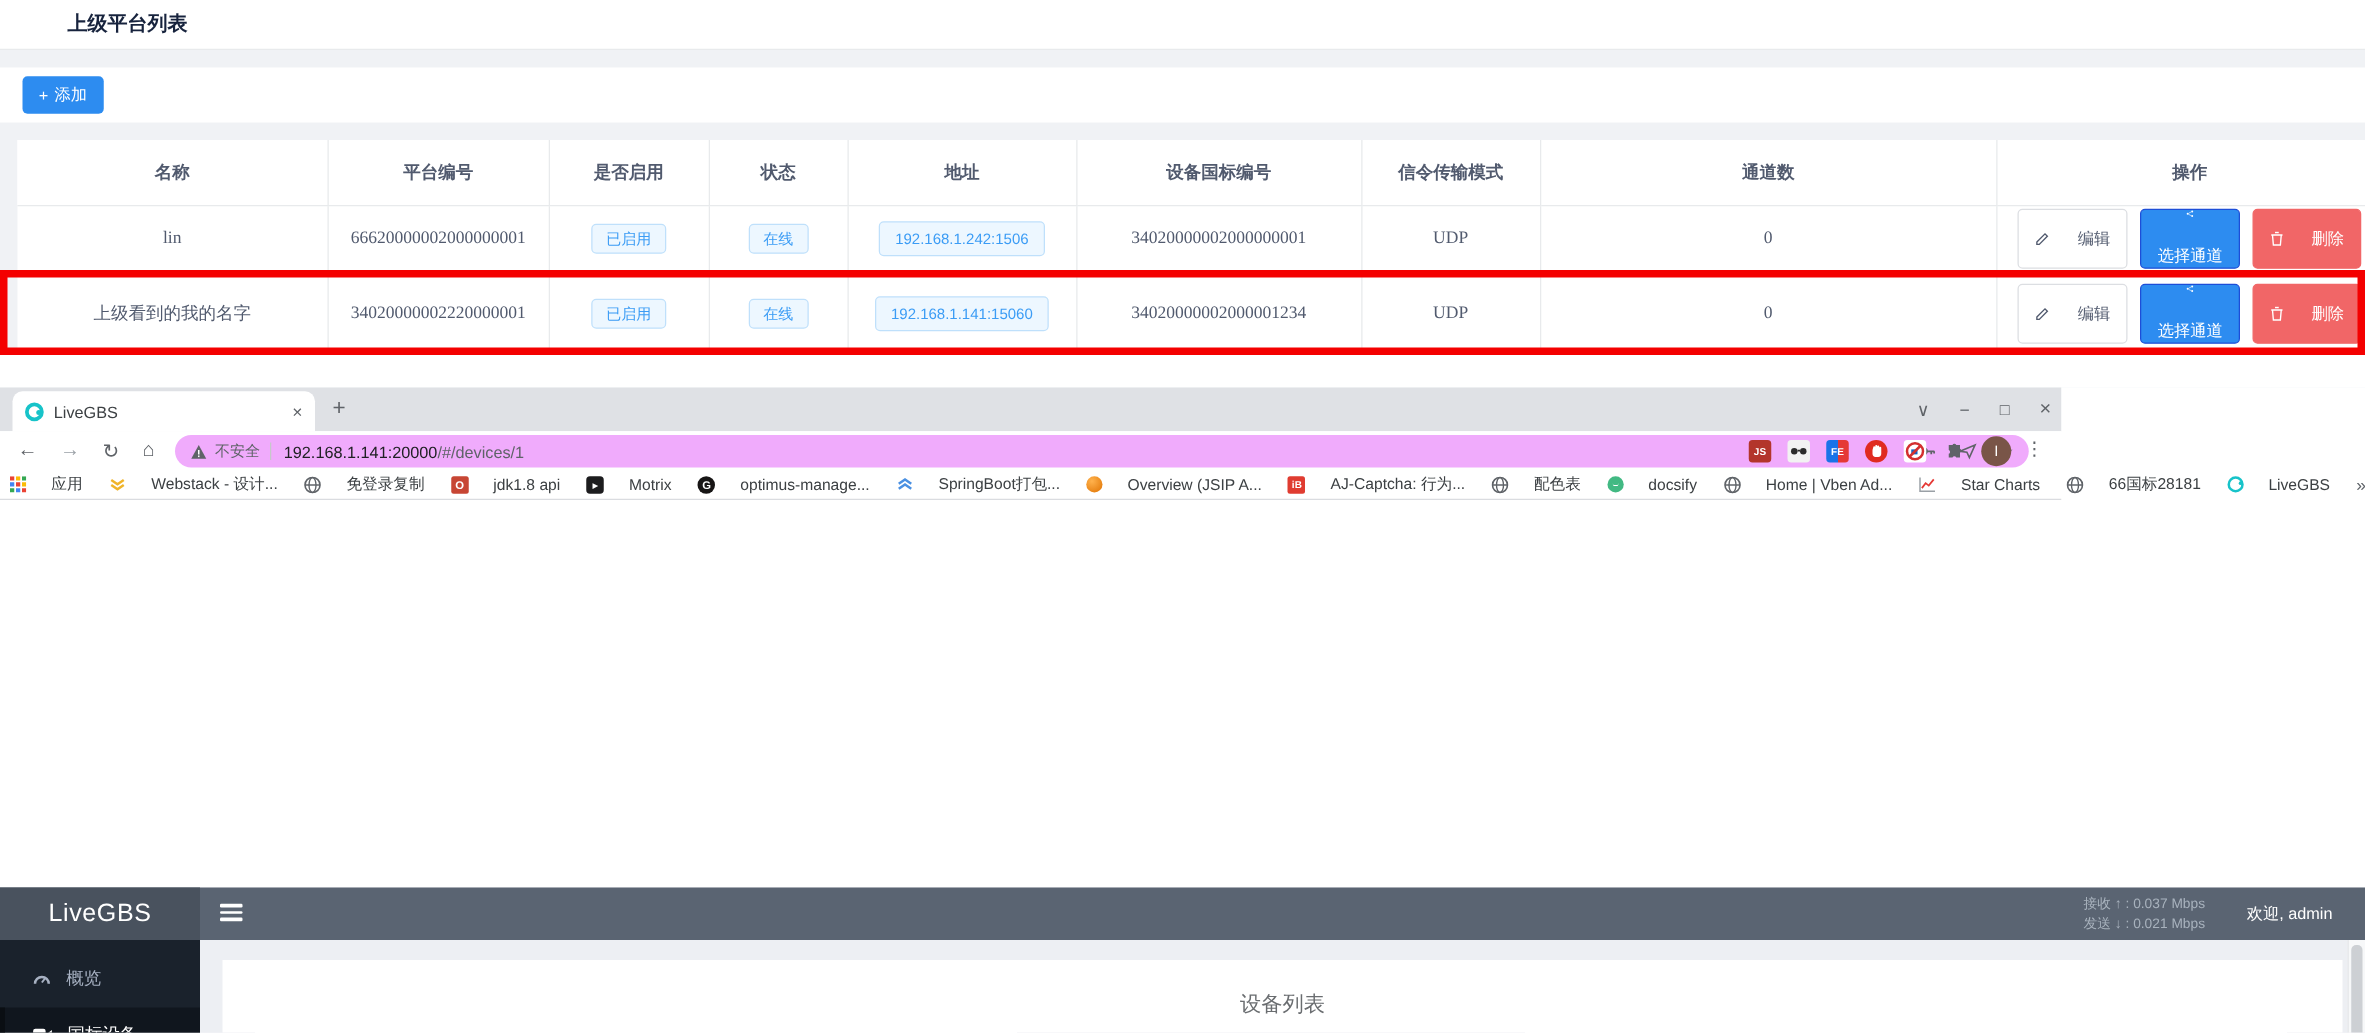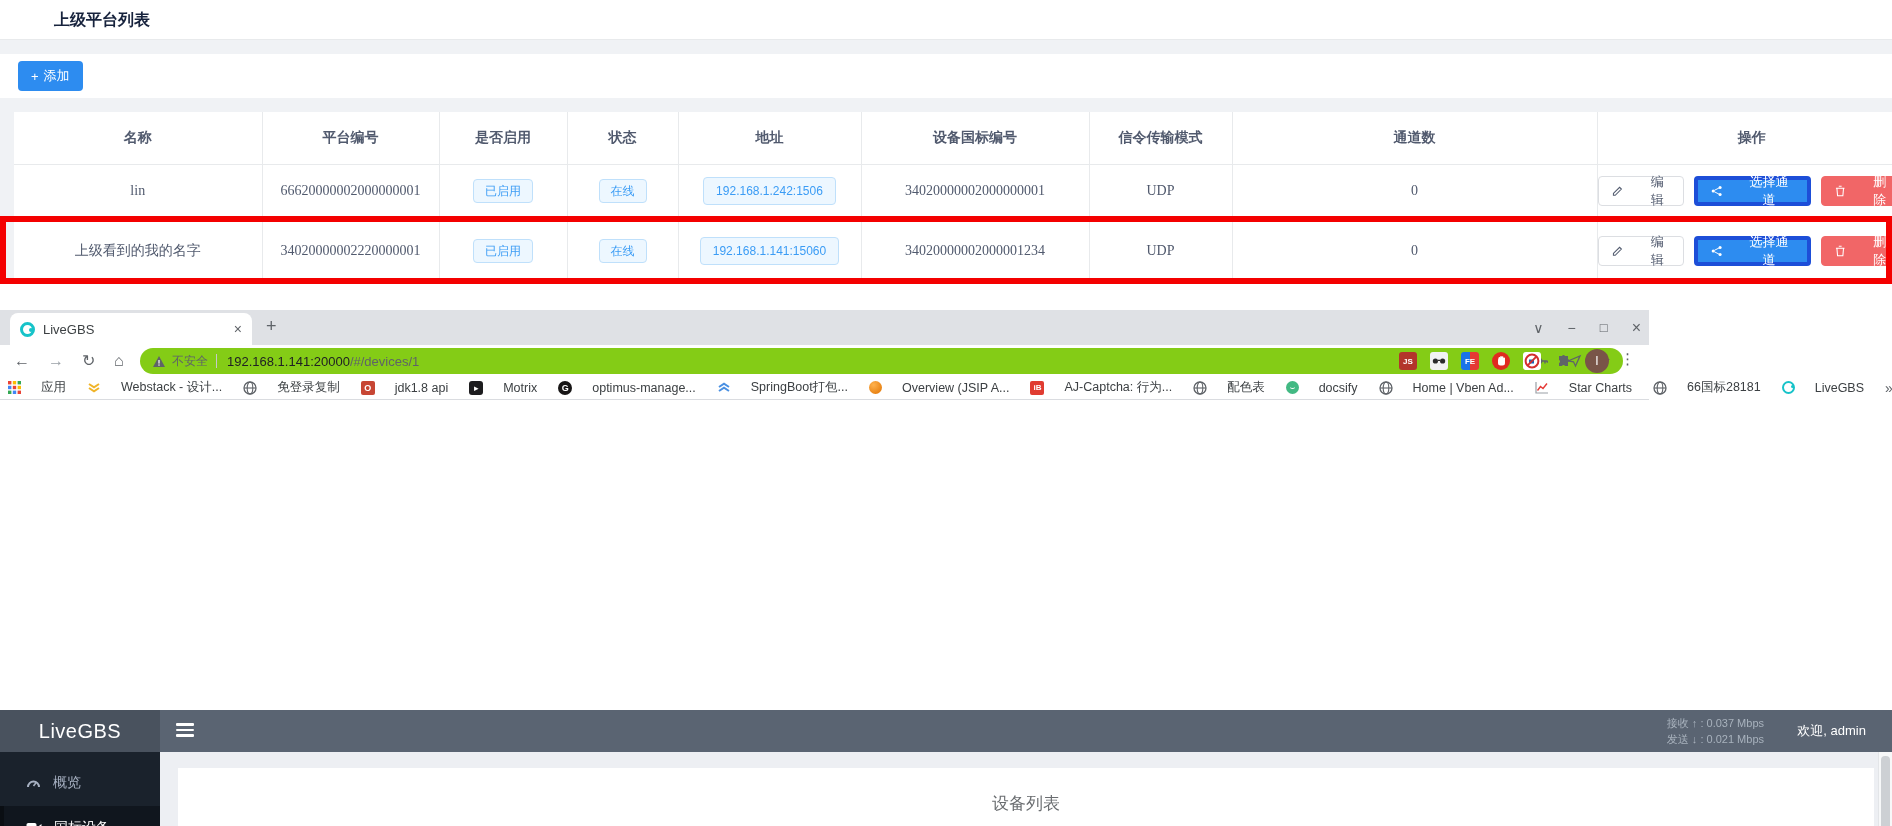--- a/index.html
+++ b/index.html
@@ -16,43 +16,43 @@
   table.ptable { width:1892px; border-collapse:collapse; table-layout:fixed; background:#fff; }
   table.ptable th { height:52px; font-size:14px; font-weight:bold; color:#515a6e; text-align:center; border-bottom:1px solid #e8eaec; border-right:1px solid #e8eaec; background:#fff; }
   table.ptable th:last-child, table.ptable td:last-child { border-right:none; }
   table.ptable td { text-align:center; border-bottom:1px solid #e8eaec; border-right:1px solid #e8eaec; font-size:14px; color:#515a6e; }
   tr.prow1 td { height:54px; }
   tr.prow2 td { height:66px; border-bottom:none; }
   .serif { font-family:"Liberation Serif",serif; font-size:15px; color:#2a2f3a; }
   .badge { display:inline-block; background:#edf7ff; border:1px solid #bfe0fb; color:#3b9cf5; border-radius:4px; font-size:12px; padding:5px 11px; line-height:1; }
   .badge.addr { padding:7px 12px; }
   .pbtns { display:flex; align-items:center; justify-content:center; gap:10px; }
-  .pbtn { height:30px; border-radius:4px; font-size:13px; display:inline-flex; align-items:center; gap:22px; padding:0 13px; cursor:pointer; }
+  .pbtn { height:48px; border-radius:4px; font-size:13px; display:inline-flex; align-items:center; gap:22px; padding:0 13px; cursor:pointer; }
   .pbtn.ghost { background:#fff; border:1px solid #dcdee2; color:#515a6e; }
-  .pbtn.blue { background:#2d8cf0; border:4px solid #1d4ed8; color:#fff; }
+  .pbtn.blue { background:#2d8cf0; border:1px solid #1d4ed8; color:#fff;flex-direction:column; }
   .pbtn.red { background:#f16667; border:1px solid #f16667; color:#fff; }
   .pad-bottom { position:absolute; left:0; top:284px; width:100%; height:26px; background:#fff; }
 
   
   .hl-box { position:absolute; border:6px solid #f40000; pointer-events:none; z-index:60; }
 
   
   #browser { position:absolute; left:0; top:310px; width:1649px; height:516px; }
   .tabstrip { position:absolute; left:0; top:0; width:100%; height:35px; background:#dfe1e5; }
   .tab { position:absolute; left:10px; top:3px; width:242px; height:32px; background:#fff; border-radius:8px 8px 0 0; display:flex; align-items:center; padding:0 10px; gap:8px; }
   .tab-title { font-size:13px; color:#3c4043; flex:1; }
   .tab-close { font-size:14px; color:#5f6368; cursor:pointer; }
   .favicon { width:15px; height:15px; border-radius:50%; border:3px solid #17c3c9; position:relative; background:#fff; }
   .favicon i { position:absolute; right:-1px; top:3px; width:4px; height:4px; background:#17c3c9; border-radius:50%; }
   .newtab { position:absolute; left:266px; top:6px; font-size:18px; color:#5f6368; cursor:pointer; }
   .win-controls { position:absolute; right:8px; top:0; height:35px; display:flex; align-items:center; gap:24px; color:#5f6368; font-size:14px; }
   .win-controls span { cursor:pointer; }
   .chrome-bar { position:absolute; left:0; top:35px; width:100%; height:31px; background:#fff; }
   .nav-ico { position:absolute; top:0; height:31px; display:flex; align-items:center; font-size:16px; color:#5f6368; cursor:pointer; }
-  .omnibox { position:absolute; left:140px; top:3px; width:1483px; height:26px; background:#84cc16; border-radius:13px; display:flex; align-items:center; padding:0 12px; }
+  .omnibox { position:absolute; left:140px; top:3px; width:1483px; height:26px; background:#f0abfc; border-radius:13px; display:flex; align-items:center; padding:0 12px; }
   .sec-label { font-size:12px; color:#5f6368; margin:0 8px 0 6px; }
   .omni-sep { width:1px; height:14px; background:#c6c8ca; margin-right:10px; }
   .url { font-size:13px; color:#5f6368; }
   .url b { color:#202124; font-weight:normal;text-align:right; }
   .omni-right { margin-left:auto; display:flex; align-items:center; gap:16px; }
   .ext-row { position:absolute; right:40px; top:3px; height:26px; display:flex; align-items:center; gap:13px; }
   .ext { width:18px; height:18px; border-radius:3px; display:flex; align-items:center; justify-content:center; font-size:8px; font-weight:bold; color:#fff; cursor:pointer; }
   .avatar { width:24px; height:24px; border-radius:50%; background:#795548; color:#fff; font-size:12px; display:flex; align-items:center; justify-content:center; cursor:pointer; }
   .menu-dots { position:absolute; right:14px; top:5px; font-size:15px; color:#5f6368; cursor:pointer; }
   .bookmarks { position:absolute; left:0; top:66px; width:100%; height:24px; background:#fff; border-bottom:1px solid #dadce0; display:flex; align-items:center; padding:0 8px; gap:21px; font-size:12.5px; color:#3c4043; }

